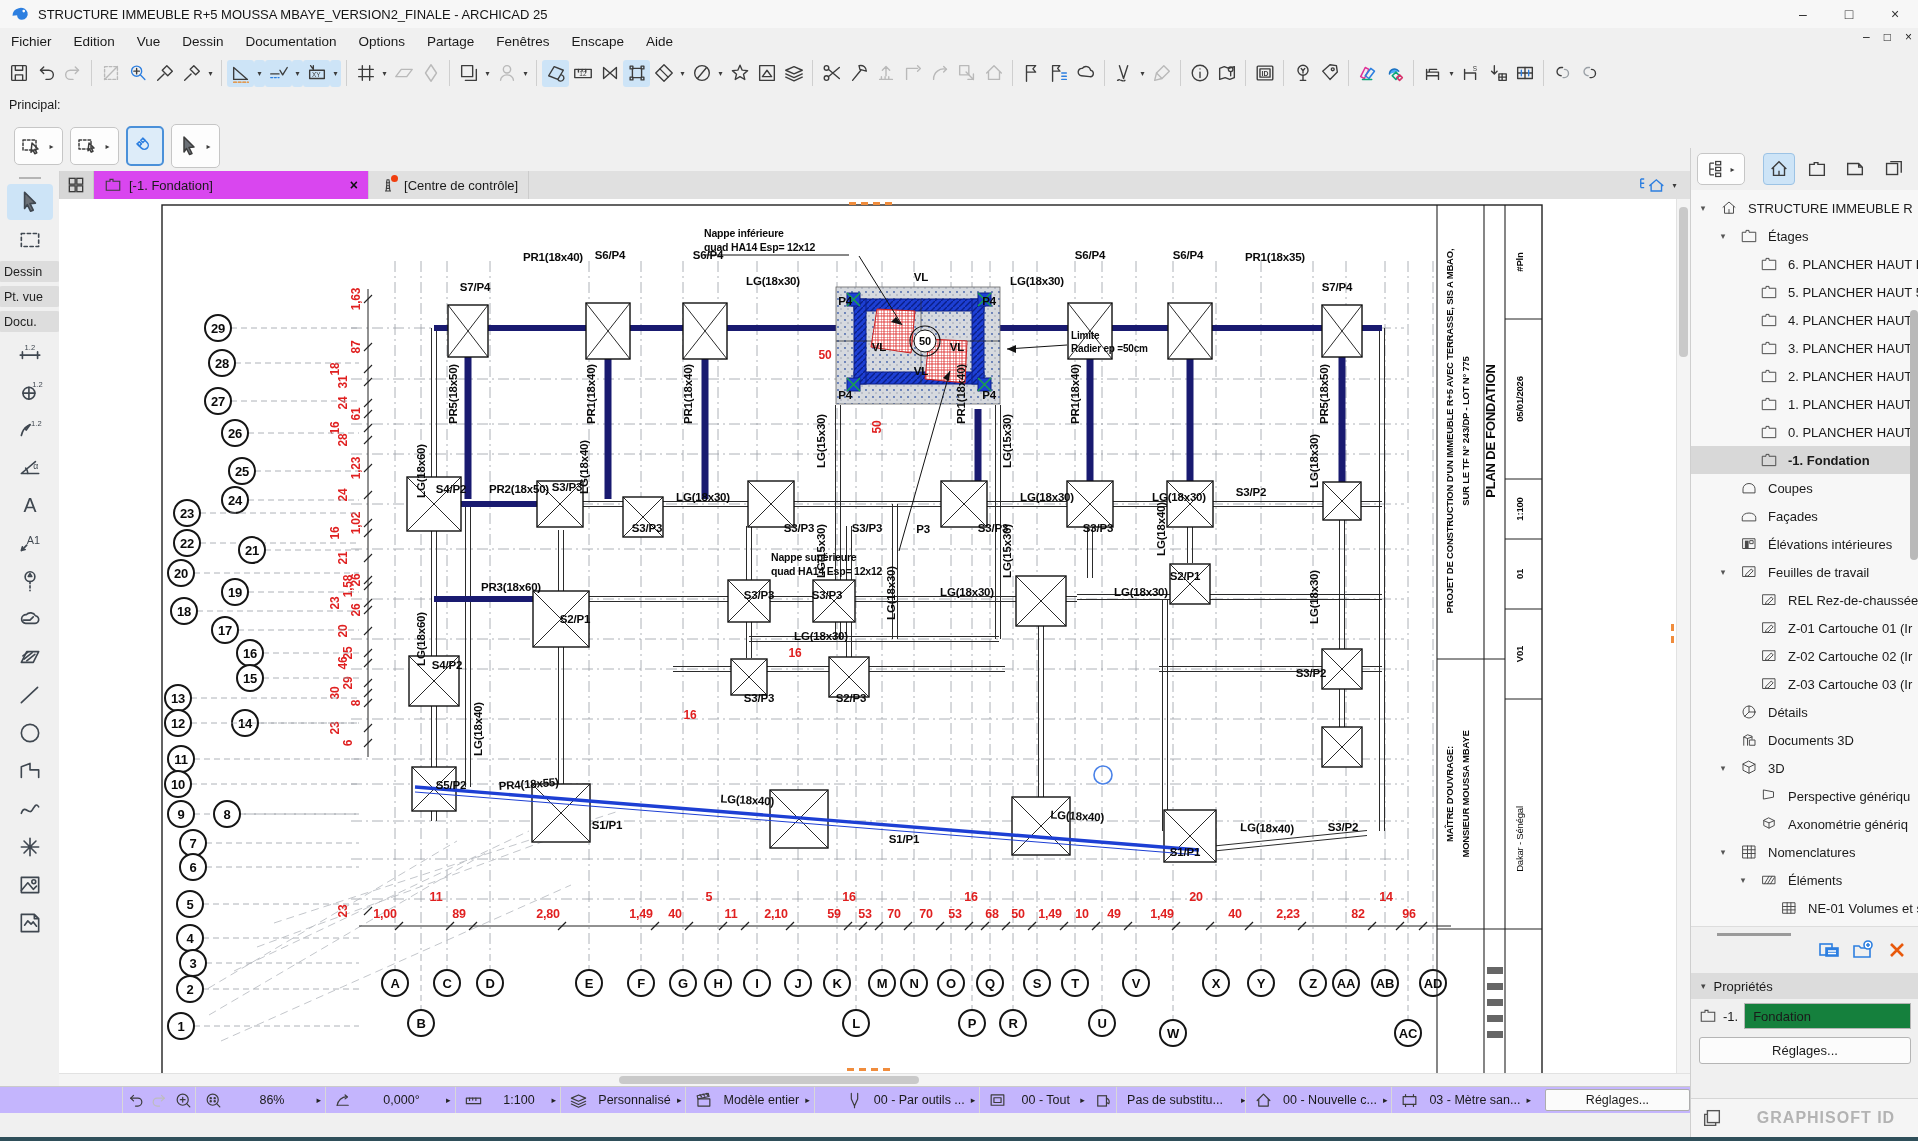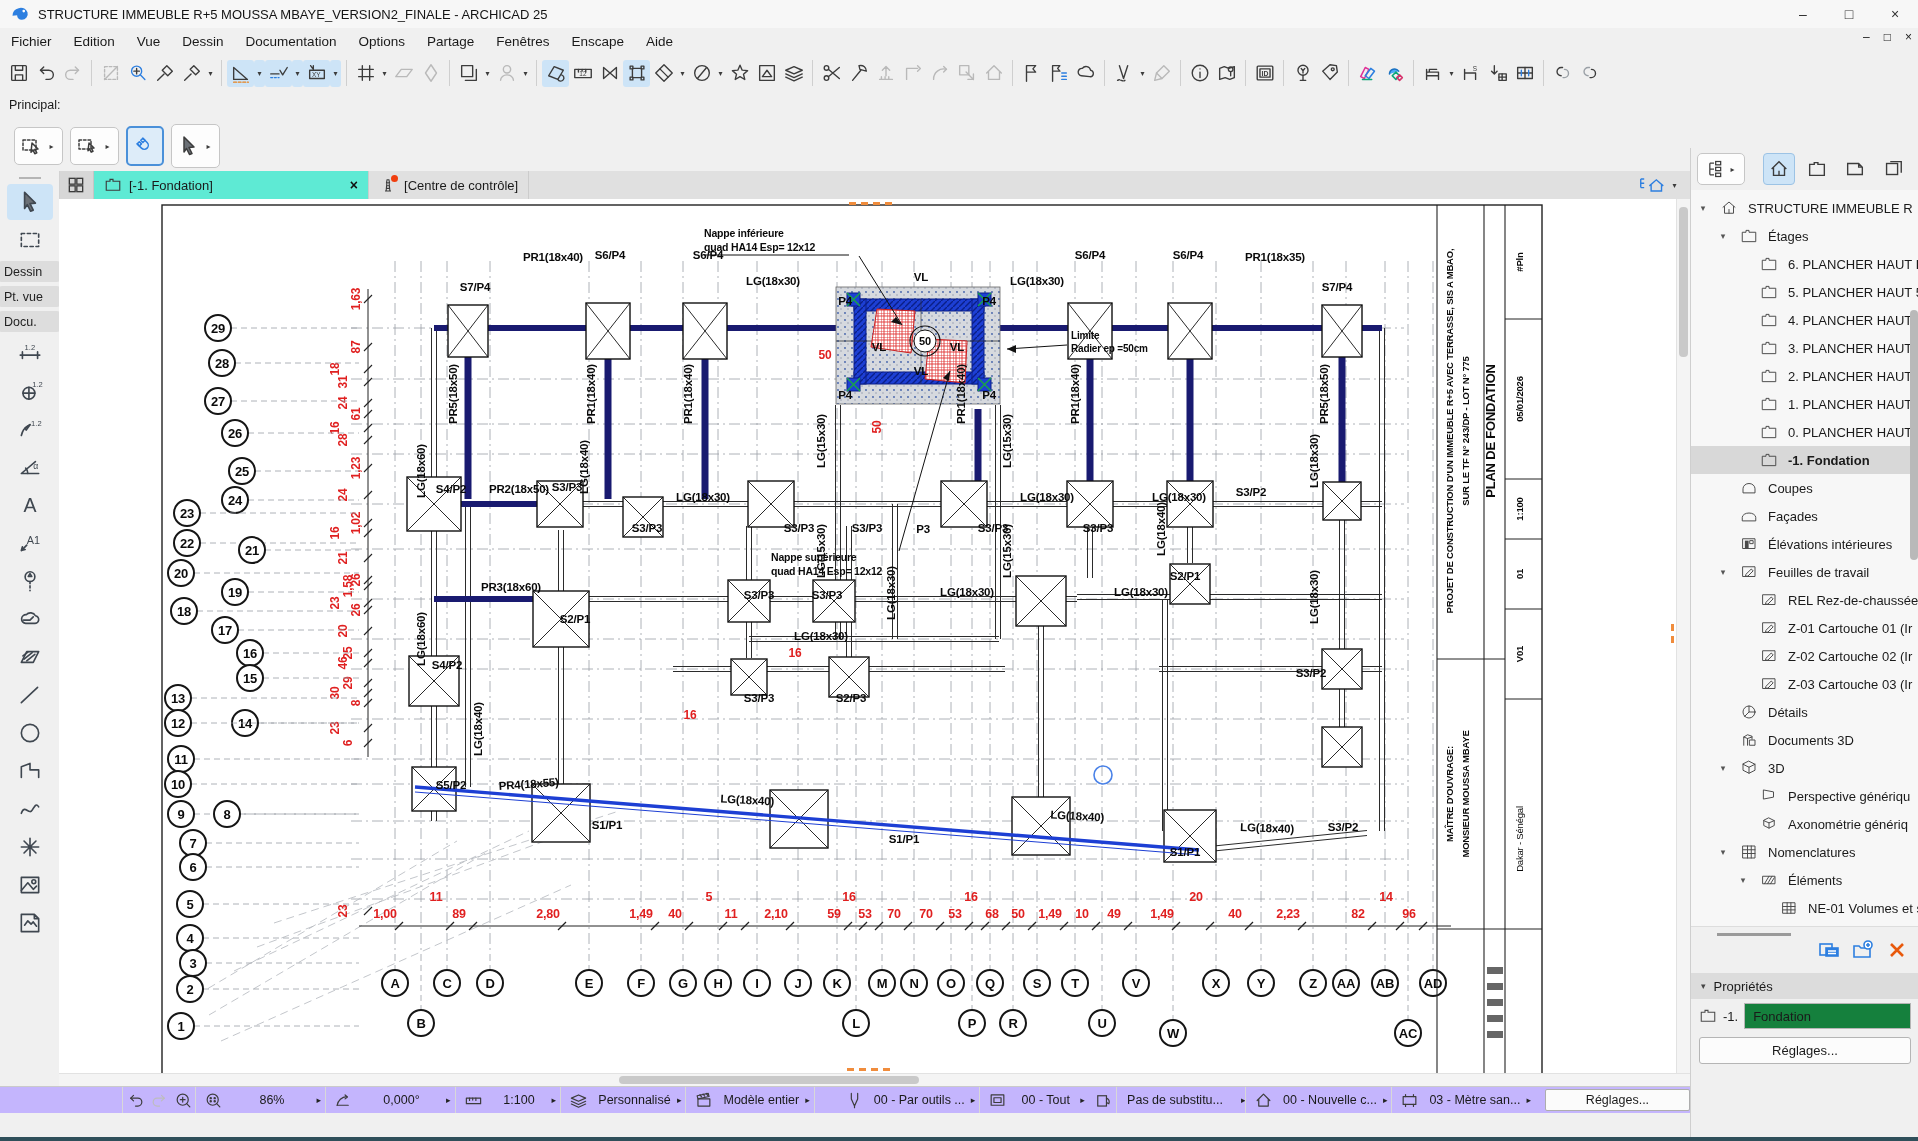--- a/index.html
+++ b/index.html
@@ -30,21 +30,21 @@
   .pbtn{height:36px;border:1px solid #c6c6c6;border-radius:5px;background:#fdfdfd;display:flex;align-items:center;padding:0 5px;gap:2px;}
   .pbtn svg{width:24px;height:24px;stroke:#3c3c3c;fill:none;stroke-width:1.5;stroke-linecap:round;stroke-linejoin:round;}
   .pbtn.active{border:2px solid #4a90d9;background:#ddecf9;}
   .pbtn .dd{font-size:8px;}
   
   .tabbar{position:absolute;left:59px;top:171px;width:1631px;height:28px;background:#e0e0e0;display:flex;align-items:stretch;border-bottom:1px solid #cfcfcf;}
   .quadbox{width:34px;display:flex;align-items:center;justify-content:center;background:#d7d7d7;border-right:1px solid #c5c5c5;}
   .quadbox svg{width:20px;height:20px;stroke:#3c3c3c;fill:none;stroke-width:1.6;}
   .tab{display:flex;align-items:center;gap:7px;padding:0 10px;border-right:1px solid #cccccc;}
   .tab svg{width:18px;height:18px;stroke:#3c3c3c;fill:none;stroke-width:1.5;}
-  .tab.active{background:#5eead4;}
+  .tab.active{background:#d946ef;}
   .tab .close{font-size:14px;font-weight:bold;color:#111;margin-left:130px;}
   .tab .reddot{position:absolute;margin-left:12px;margin-top:-14px;width:7px;height:7px;border-radius:50%;background:#f03e0e;}
   .tab-label{font-size:13px;}
   .tabbar-right{margin-left:auto;display:flex;align-items:center;gap:4px;padding-right:10px;}
   .tabbar-right svg{width:26px;height:20px;stroke:#2d7fe0;fill:none;stroke-width:1.6;}
   
   .palette{position:absolute;left:0;top:171px;width:59px;height:915px;background:#f0f0f0;border-right:1px solid #d2d2d2;display:flex;flex-direction:column;align-items:center;padding-top:4px;}
   .pal-drag{width:22px;height:2px;background:#b5b5b5;margin:2px 0 4px 0;}
   .pal-tool{width:46px;height:36px;display:flex;align-items:center;justify-content:center;border-radius:4px;margin:1px 0;}
   .pal-tool svg{width:26px;height:26px;stroke:#3f4750;fill:none;stroke-width:1.5;stroke-linecap:round;stroke-linejoin:round;}
@@ -1601,20 +1601,27 @@
       <span>Propriétés</span>
     </div>
     <div class="rp-story">
       <svg viewBox="0 0 24 24">
           <path d="M3 19 V7 h5 V4.5 h4 V7 h9 v12 Z"></path>
         </svg>
       <span class="no">-1.</span>
       <div class="rp-input">Fondation</div>
     </div>
     <div class="rp-settings">Réglages...</div>
+    <div class="rp-bottom">
+      <svg viewBox="0 0 24 24">
+          <rect x="7" y="4" width="13" height="13"></rect>
+          <path d="M7 8 H4 v12 h12 v-3"></path>
+        </svg>
+      <span class="rp-brand">GRAPHISOFT ID</span>
+    </div>
   </div>
 
   <div class="statusbar">
       <div class="sb-spacer"></div>
       <span class="sb-btn">
         <svg viewBox="0 0 24 24">
           <path d="M6 9 h9 a5 5 0 0 1 0 10 h-3"></path>
           <path d="M9.5 5.5 L6 9 l3.5 3.5"></path>
         </svg>
       </span>

